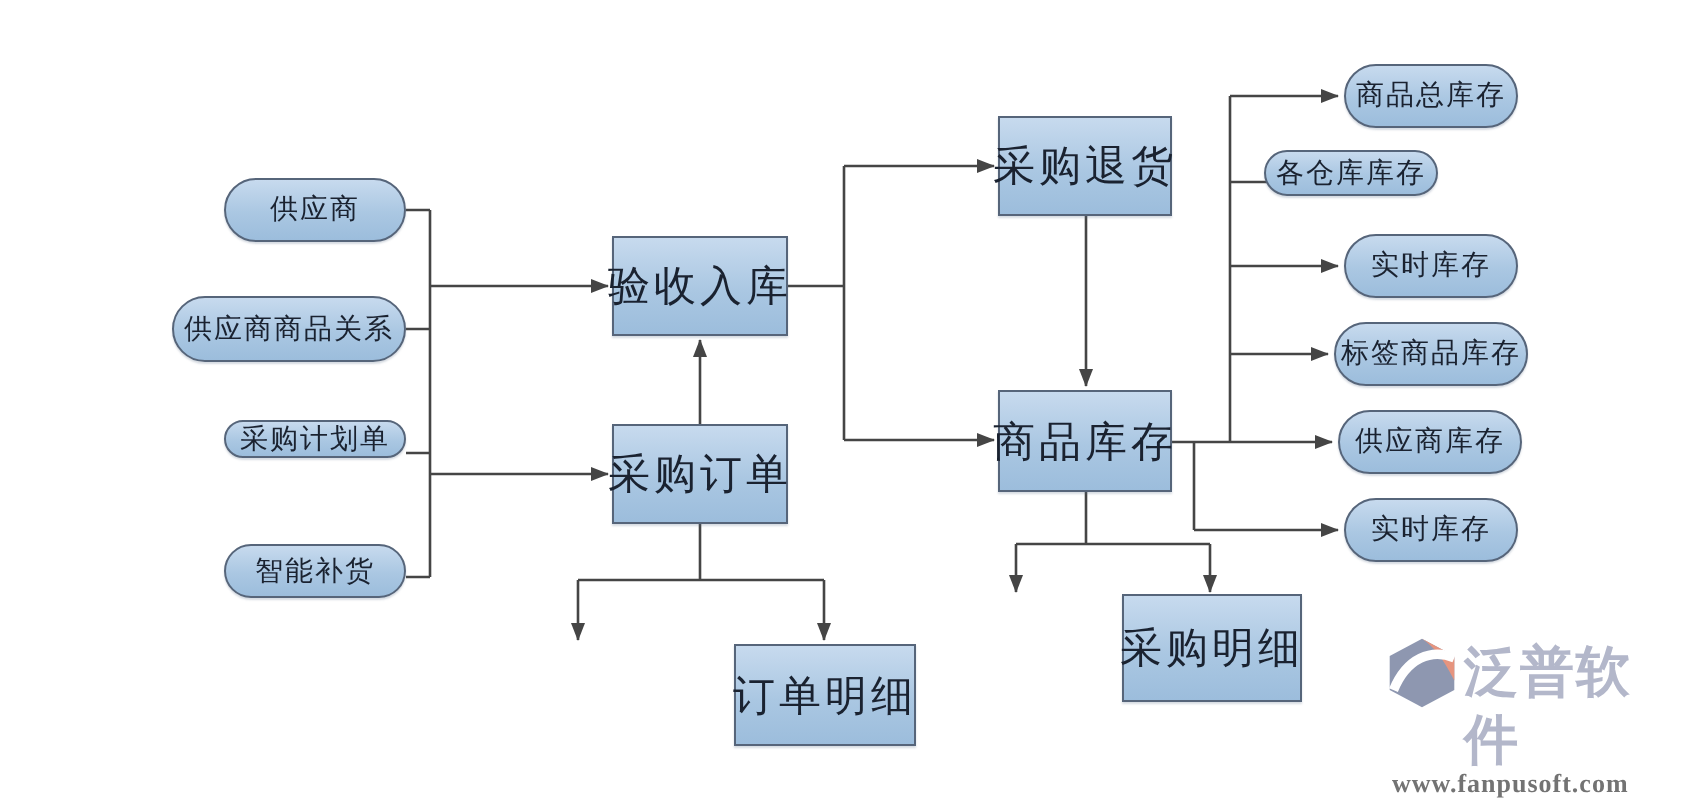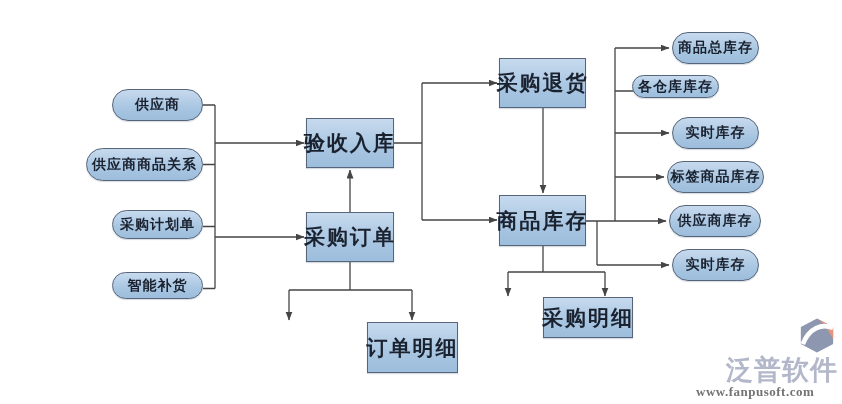--- a/index.html
+++ b/index.html
@@ -3,29 +3,29 @@
 <meta charset="utf-8">
 <style>
   html,body{margin:0;padding:0;background:#ffffff;}
   .stage{
     position:relative;width:842px;height:404px;background:#ffffff;overflow:hidden;
     font-family:"DejaVu Serif", serif;
   }
   .node{
     position:absolute;display:flex;align-items:center;justify-content:center;
     background:linear-gradient(180deg,#c7daee 0%,#aac7e2 55%,#9cbddc 100%);
-    border:1.4px solid #56657a;color:#1a2230;font-weight:bold;
+    border:1.4px solid #56657a;color:#1a2230;font-weight:normal;
     box-sizing:border-box;white-space:nowrap;
     box-shadow:0 1px 1px rgba(90,110,140,.25);
   }
   .rect{font-size:21px;letter-spacing:2px;}
   .pill{border-radius:17px;font-size:14px;letter-spacing:1px;}
   svg.connectors{position:absolute;left:0;top:0;}
   .watermark{position:absolute;right:4px;bottom:4px;width:146px;}
-  .brand-row{display:flex;align-items:flex-end;flex-direction:column;}
+  .brand-row{display:flex;}
   .brand-name{
     font-family:"Liberation Sans", sans-serif;font-weight:bold;font-size:27px;
     color:#b3b7ca;letter-spacing:1px;line-height:34px;
   }
   .brand-url{
     font-family:"Liberation Serif", serif;font-weight:bold;font-size:13px;
     color:#737373;margin-top:-3px;padding-left:4px;letter-spacing:0.5px;
   }
   .brand-icon{flex:0 0 auto;margin-right:2px;}
 </style>
@@ -68,31 +68,31 @@
       <line x1="615" y1="91" x2="669" y2="91" marker-end="url(#arrow)"></line>
       <line x1="615" y1="133" x2="669" y2="133" marker-end="url(#arrow)"></line>
       <line x1="615" y1="177" x2="664" y2="177" marker-end="url(#arrow)"></line>
       <path d="M597 221 V265"></path>
       <line x1="597" y1="265" x2="669" y2="265" marker-end="url(#arrow)"></line>
     </g>
   </svg>
 
   <div class="node pill" style="left:112px;top:89px;width:91px;height:32px">供应商</div>
   <div class="node pill" style="left:86px;top:148px;width:117px;height:33px">供应商商品关系</div>
-  <div class="node pill" style="left:112px;top:210px;width:91px;height:29px">采购计划单</div>
+  <div class="node pill" style="left:112px;top:210px;width:91px;height:19px">采购计划单</div>
   <div class="node pill" style="left:112px;top:272px;width:91px;height:27px">智能补货</div>
 
   <div class="node rect" style="left:306px;top:118px;width:88px;height:50px">验收入库</div>
   <div class="node rect" style="left:306px;top:212px;width:88px;height:50px">采购订单</div>
   <div class="node rect" style="left:499px;top:58px;width:87px;height:50px">采购退货</div>
   <div class="node rect" style="left:499px;top:195px;width:87px;height:51px">商品库存</div>
 
   <div class="node rect" style="left:367px;top:322px;width:91px;height:51px">订单明细</div>
 
-  <div class="node rect" style="left:543px;top:297px;width:90px;height:41px">采购明细</div>
+  <div class="node rect" style="left:561px;top:297px;width:90px;height:54px">采购明细</div>
 
   <div class="node pill" style="left:672px;top:32px;width:87px;height:32px">商品总库存</div>
   <div class="node pill" style="left:632px;top:75px;width:87px;height:23px">各仓库库存</div>
   <div class="node pill" style="left:672px;top:117px;width:87px;height:32px">实时库存</div>
   <div class="node pill" style="left:667px;top:161px;width:97px;height:32px">标签商品库存</div>
   <div class="node pill" style="left:669px;top:205px;width:92px;height:32px">供应商库存</div>
   <div class="node pill" style="left:672px;top:249px;width:87px;height:32px">实时库存</div>
 
   <div class="watermark">
     <div class="brand-row">

